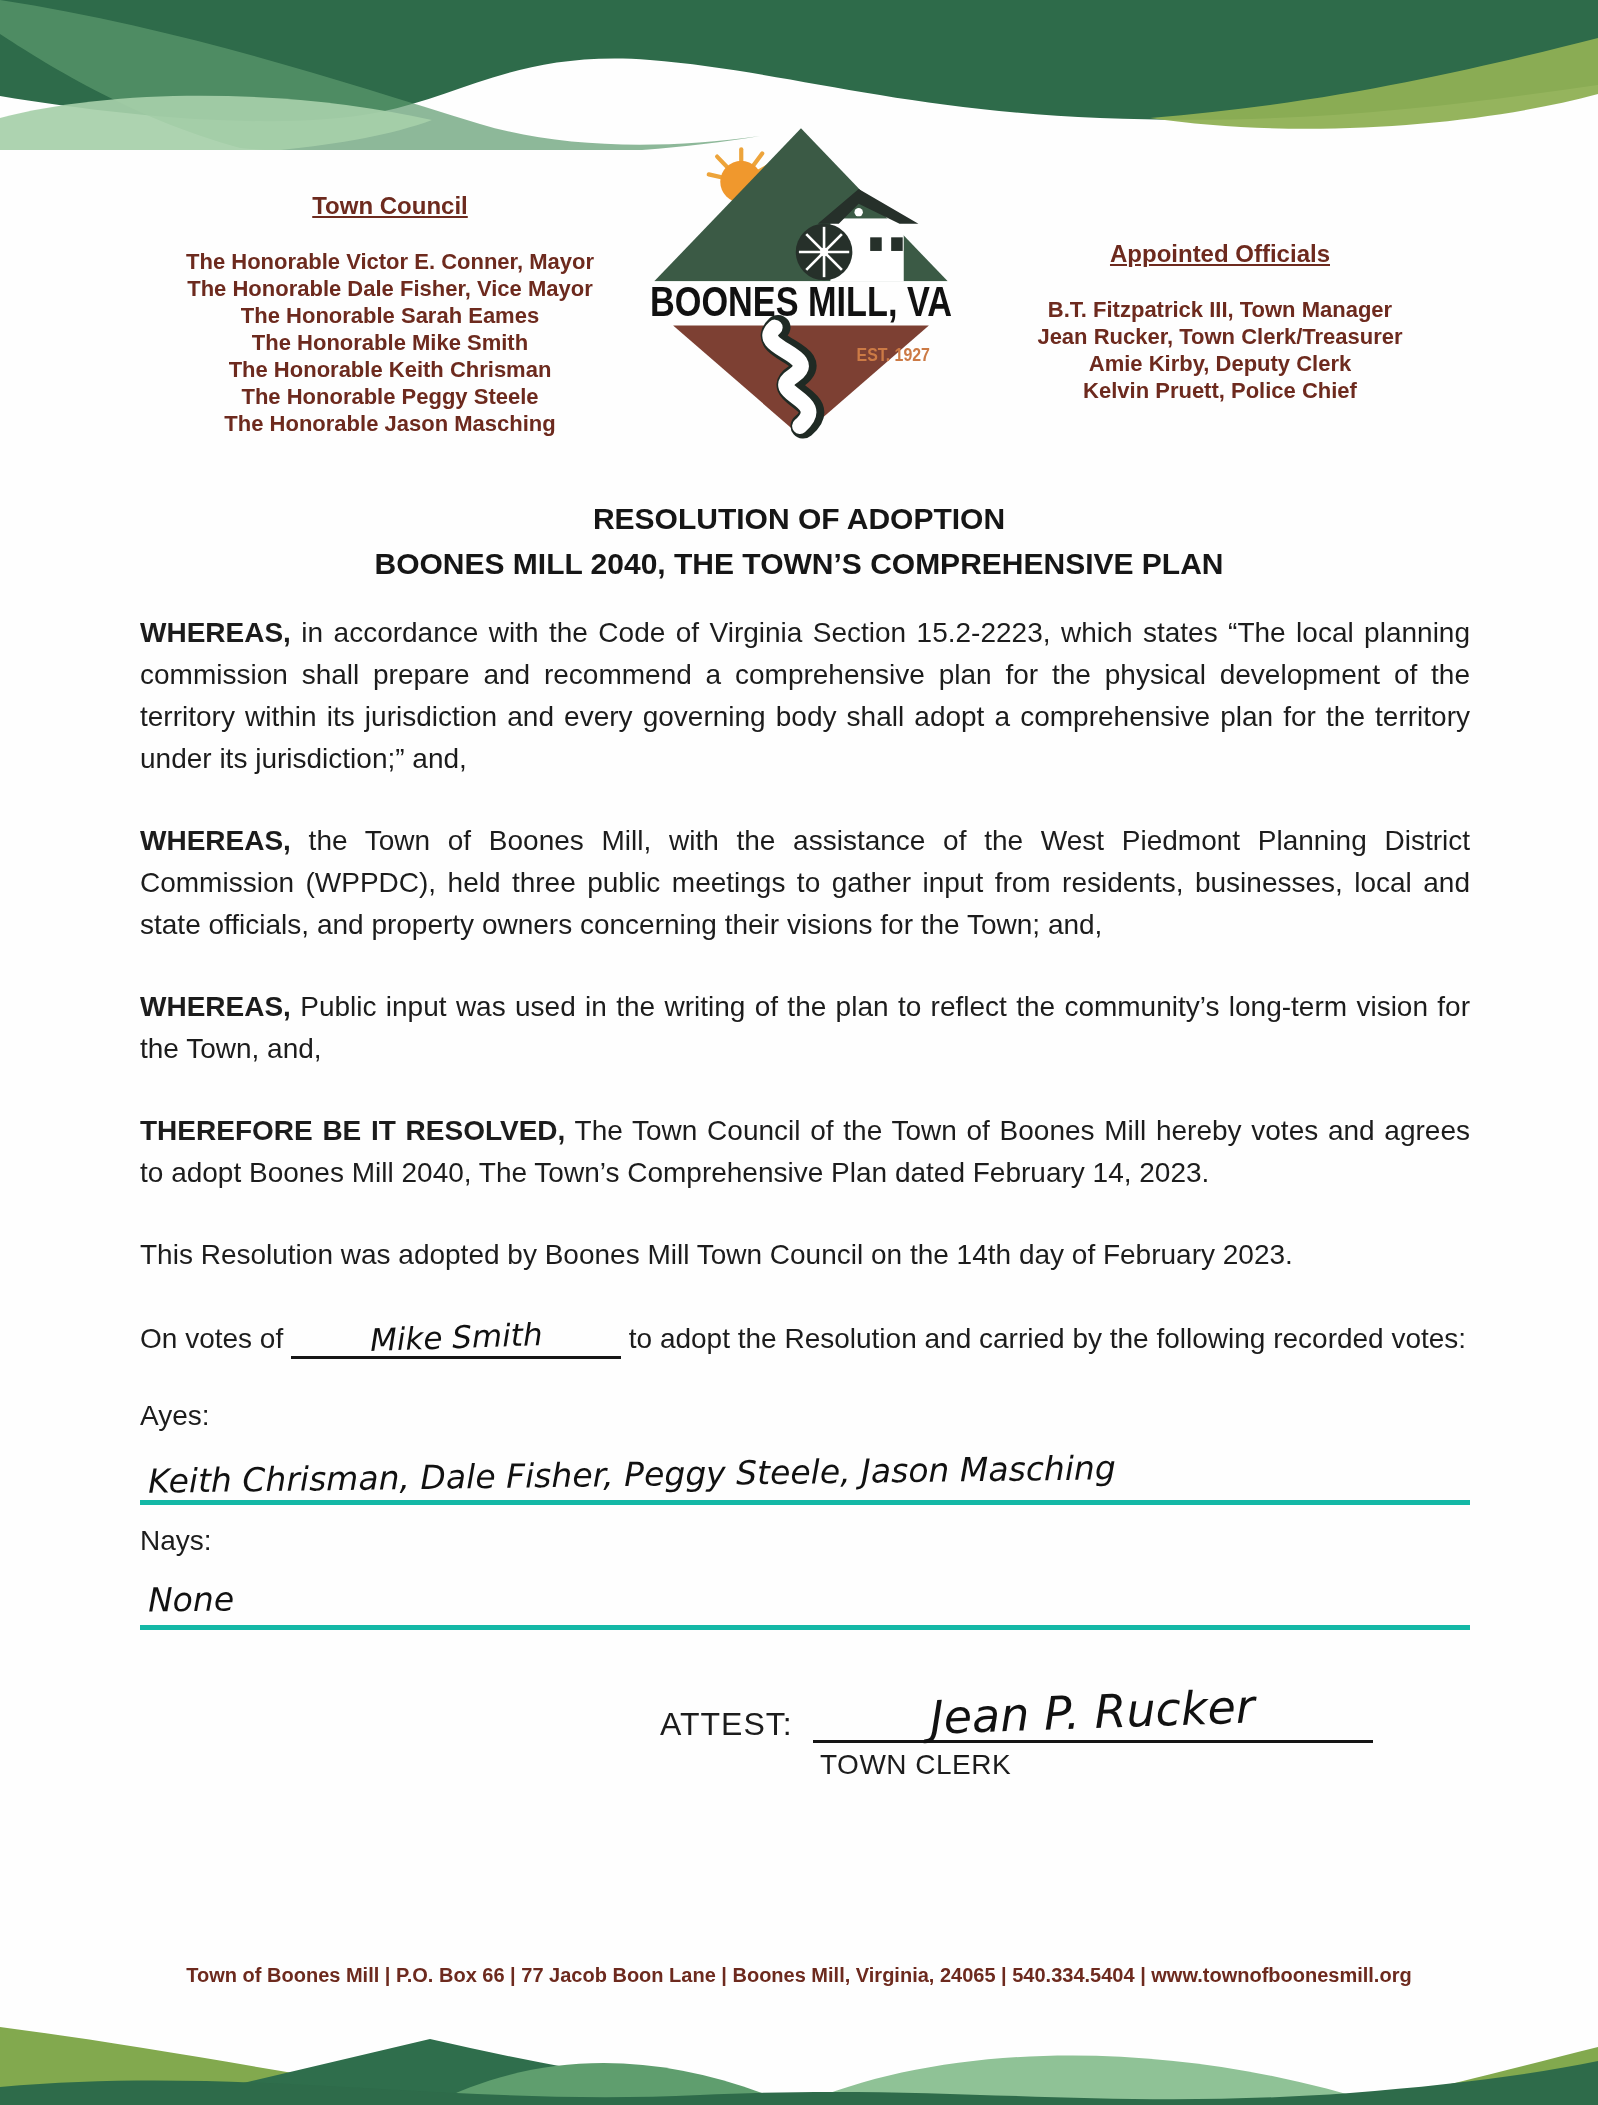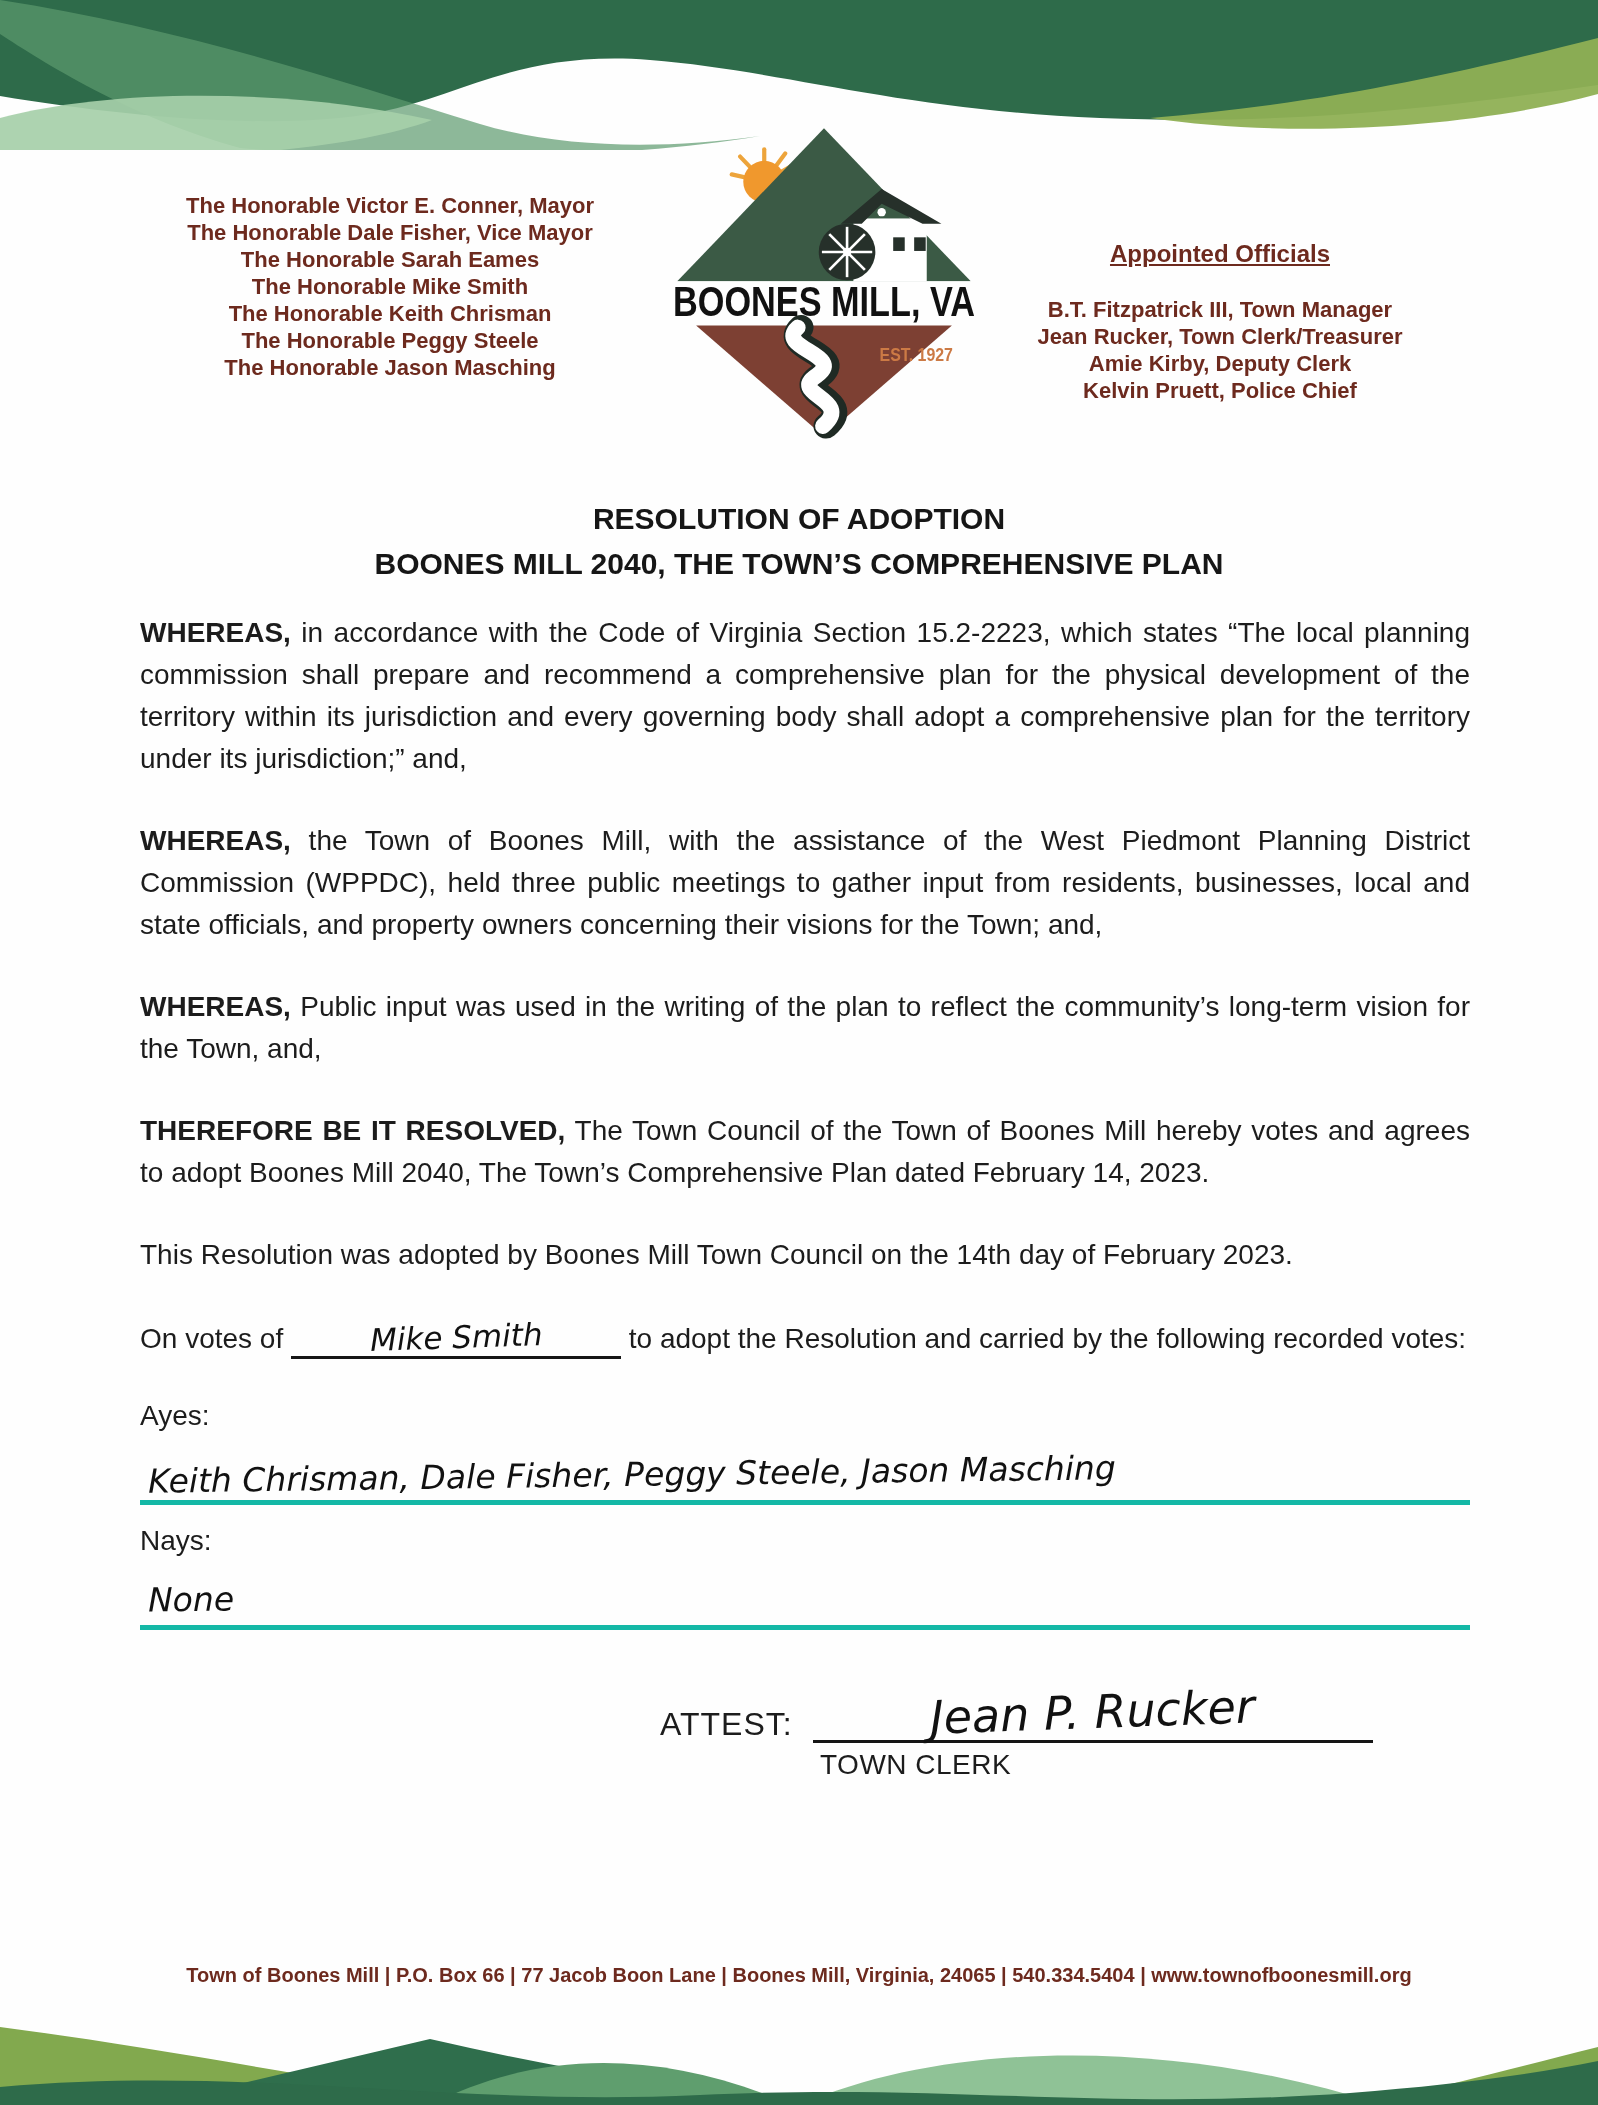--- a/index.html
+++ b/index.html
@@ -11,21 +11,21 @@
   .band-top { position:absolute; top:0; left:0; width:1598px; height:150px; display:block; }
   .band-bottom { position:absolute; bottom:0; left:0; width:1598px; height:90px; display:block; }
 
   
   .col { position:absolute; text-align:center; color:#6d2a1e; font-weight:bold; }
   .col-left  { left:130px; top:192px; width:520px; }
   .col-right { left:975px; top:240px; width:490px; }
   .col-heading { font-size:24px; text-decoration:underline; margin-bottom:28px; }
   .col-line { font-size:22px; line-height:27px; }
 
-  .logo-wrap { position:absolute; left:664px; top:122px; width:320px; height:325px; }
+  .logo-wrap { position:absolute; left:641px; top:122px; width:320px; height:325px; }
 
   .title { position:absolute; left:0; top:496px; width:100%; text-align:center;
            font-weight:bold; font-size:30px; line-height:45px; color:#161616; }
 
   .content { position:absolute; left:140px; top:612px; width:1330px; }
   .para { margin:0 0 40px 0; font-size:28px; line-height:42px; text-align:justify; }
   .para .lead { font-weight:bold; }
 
   .blank-short { display:inline-block; width:330px; border-bottom:3px solid #161616;
                  text-align:center; vertical-align:baseline; height:40px; }
@@ -53,20 +53,21 @@
 <div class="page">
 
   <svg class="band-top" viewBox="0 0 1598 150" preserveAspectRatio="none">
     <path fill="#2e6b4a" d="M0,0 H1598 V85 C1450,106 1300,126 1100,118 C900,110 780,70 650,60 C520,50 462,96 380,112 C280,132 120,116 0,96 Z"></path>
     <path fill="#5d9a6e" opacity="0.70" d="M0,0 C180,28 330,78 480,124 C560,148 660,150 760,136 C610,162 380,160 240,148 C130,118 40,60 0,34 Z"></path>
     <path fill="#a6cfa9" opacity="0.92" d="M0,118 C120,86 300,90 432,120 C330,158 120,164 0,150 Z"></path>
     <path fill="#8fb054" opacity="0.95" d="M1598,38 C1480,68 1330,104 1150,118 C1300,140 1480,126 1598,94 Z"></path>
   </svg>
 
   <div class="col col-left">
+    <div class="col-heading">Town Council</div>
     <div class="col-line">The Honorable Victor E. Conner, Mayor</div>
     <div class="col-line">The Honorable Dale Fisher, Vice Mayor</div>
     <div class="col-line">The Honorable Sarah Eames</div>
     <div class="col-line">The Honorable Mike Smith</div>
     <div class="col-line">The Honorable Keith Chrisman</div>
     <div class="col-line">The Honorable Peggy Steele</div>
     <div class="col-line">The Honorable Jason Masching</div>
   </div>
 
   <div class="logo-wrap">

